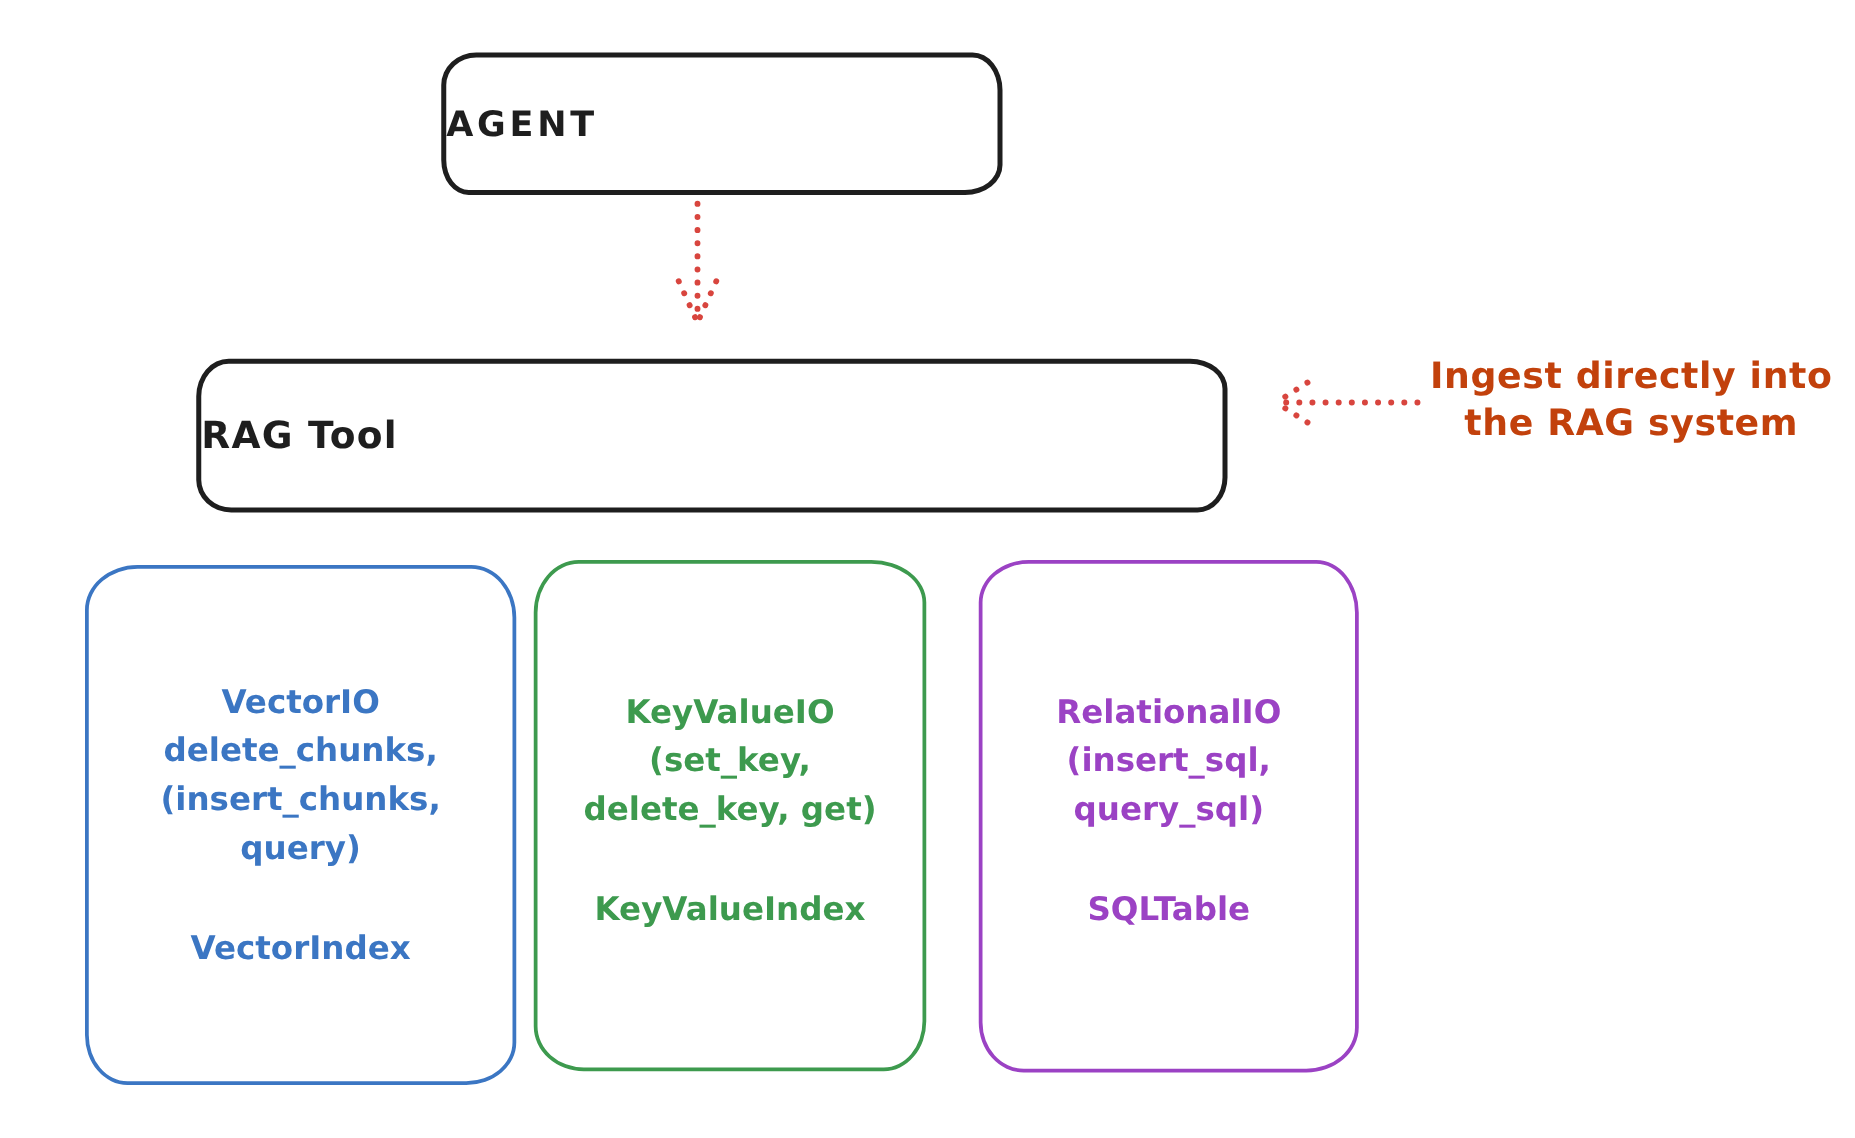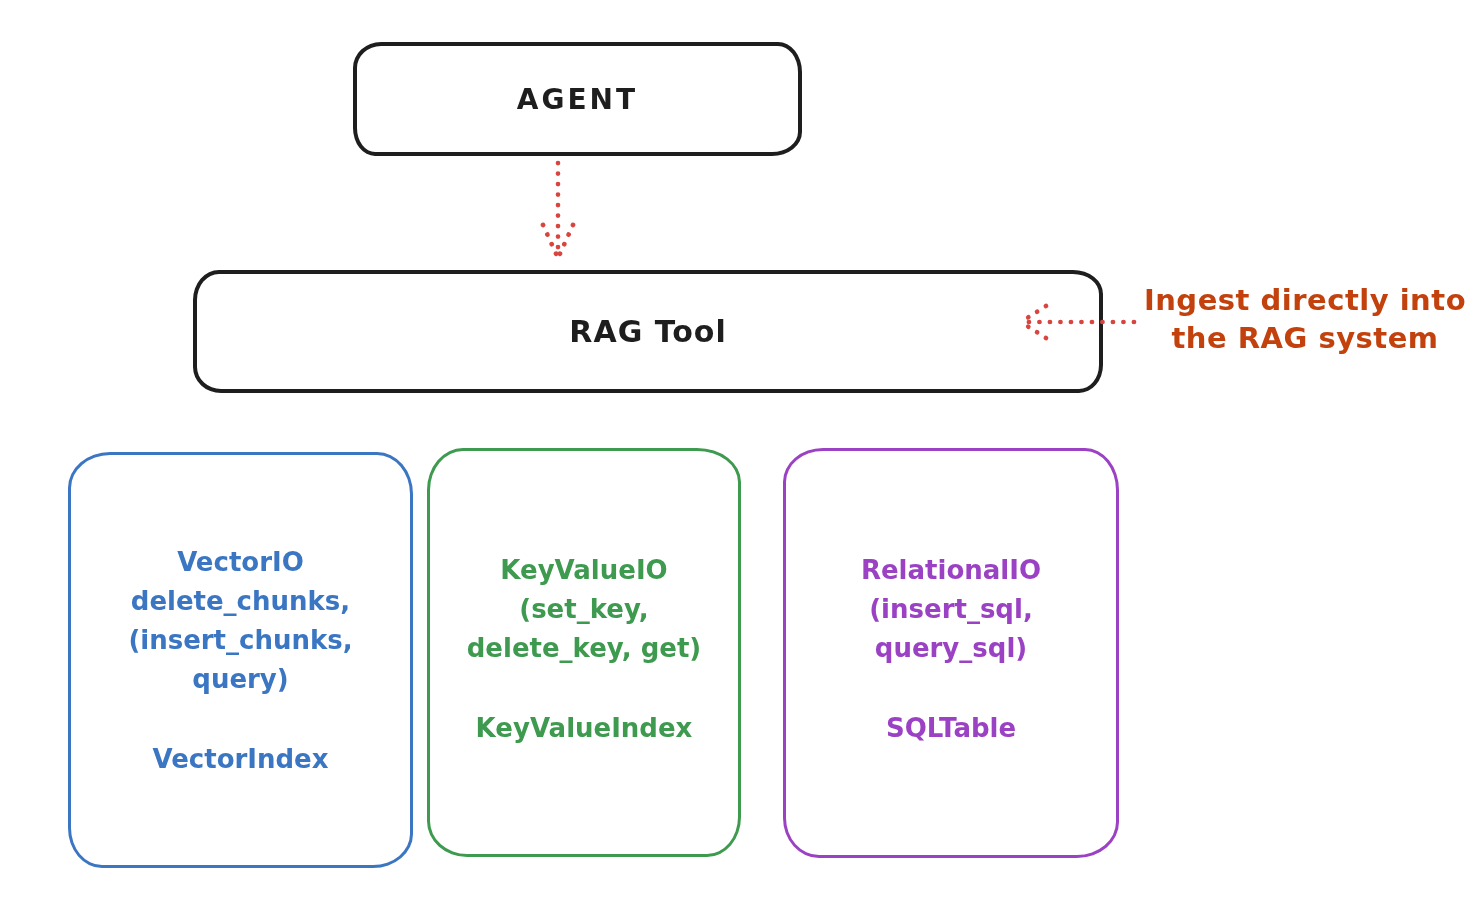--- a/index.html
+++ b/index.html
@@ -14,39 +14,38 @@
     height: 910px;
     background: #ffffff;
     overflow: hidden;
   }
   .node {
     position: absolute;
     background: #ffffff;
     box-sizing: border-box;
     display: flex;
     align-items: center;
-    justify-content: center;
+    justify-content: flex-start;
   }
   .node.black {
     border: 4px solid #1e1e1e;
     color: #1e1e1e;
   }
   .node.agent {
     left: 353px; top: 42px; width: 449px; height: 114px;
     border-radius: 28px 24px 30px 22px / 26px 30px 24px 28px;
   }
   .agent-label {
     font-size: 28px;
     font-weight: 700;
     letter-spacing: 3px;
   }
   .node.rag {
-    left: 157px; top: 270px; width: 910px; height: 123px;
+    left: 157px; top: 287px; width: 825px; height: 123px;
     border-radius: 26px 30px 24px 28px / 30px 24px 28px 26px;
-    margin-left: 36px;
   }
   .rag-label {
     font-size: 30px;
     font-weight: 600;
     letter-spacing: 1px;
   }
   .node.backend {
     border-width: 3.5px;
     border-style: solid;
     align-items: flex-start;
@@ -56,21 +55,21 @@
     left: 68px; top: 452px; width: 345px; height: 416px;
     border-color: #3b76c3; color: #3b76c3;
     border-radius: 42px 36px 40px 34px / 36px 42px 34px 40px;
   }
   .node.backend.green {
     left: 427px; top: 448px; width: 314px; height: 409px;
     border-color: #3d9a4e; color: #3d9a4e;
     border-radius: 36px 44px 34px 40px / 42px 34px 40px 36px;
   }
   .node.backend.purple {
-    left: 783px; top: 448px; width: 336px; height: 410px;
+    left: 783px; top: 448px; width: 304px; height: 410px;
     border-color: #9b42c4; color: #9b42c4;
     border-radius: 40px 34px 42px 36px / 34px 42px 36px 40px;
   }
   .btext {
     text-align: center;
     font-size: 26px;
     font-weight: 600;
     line-height: 39px;
     width: 100%;
   }

